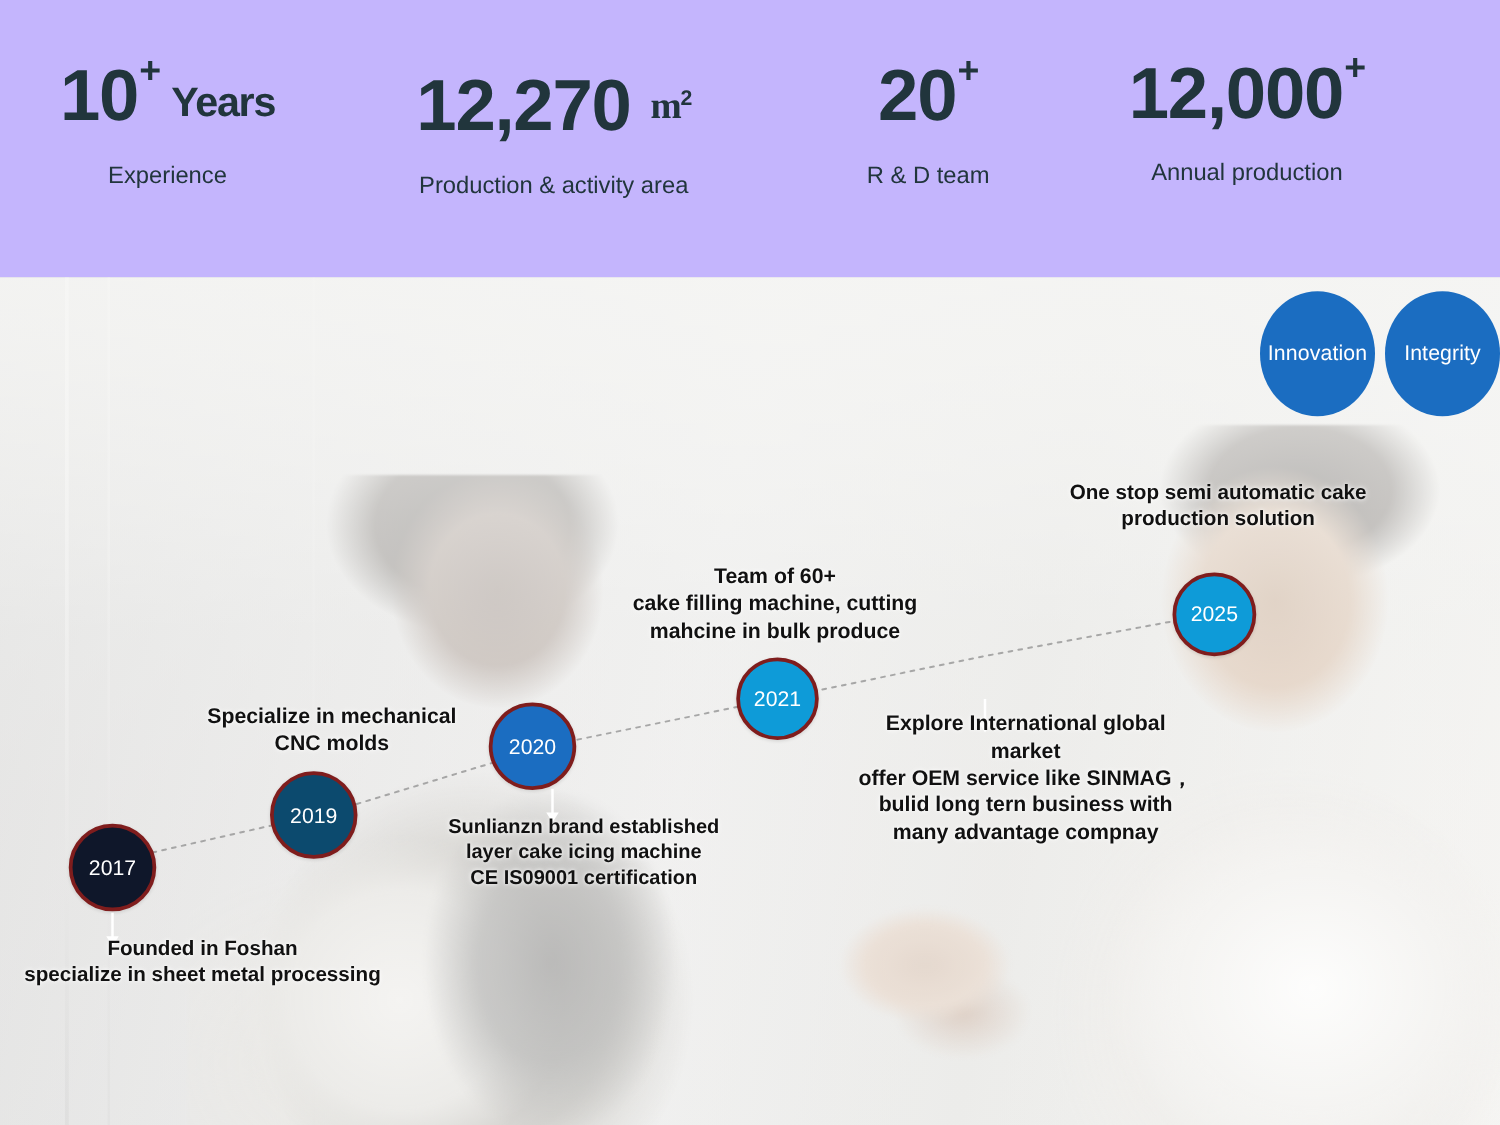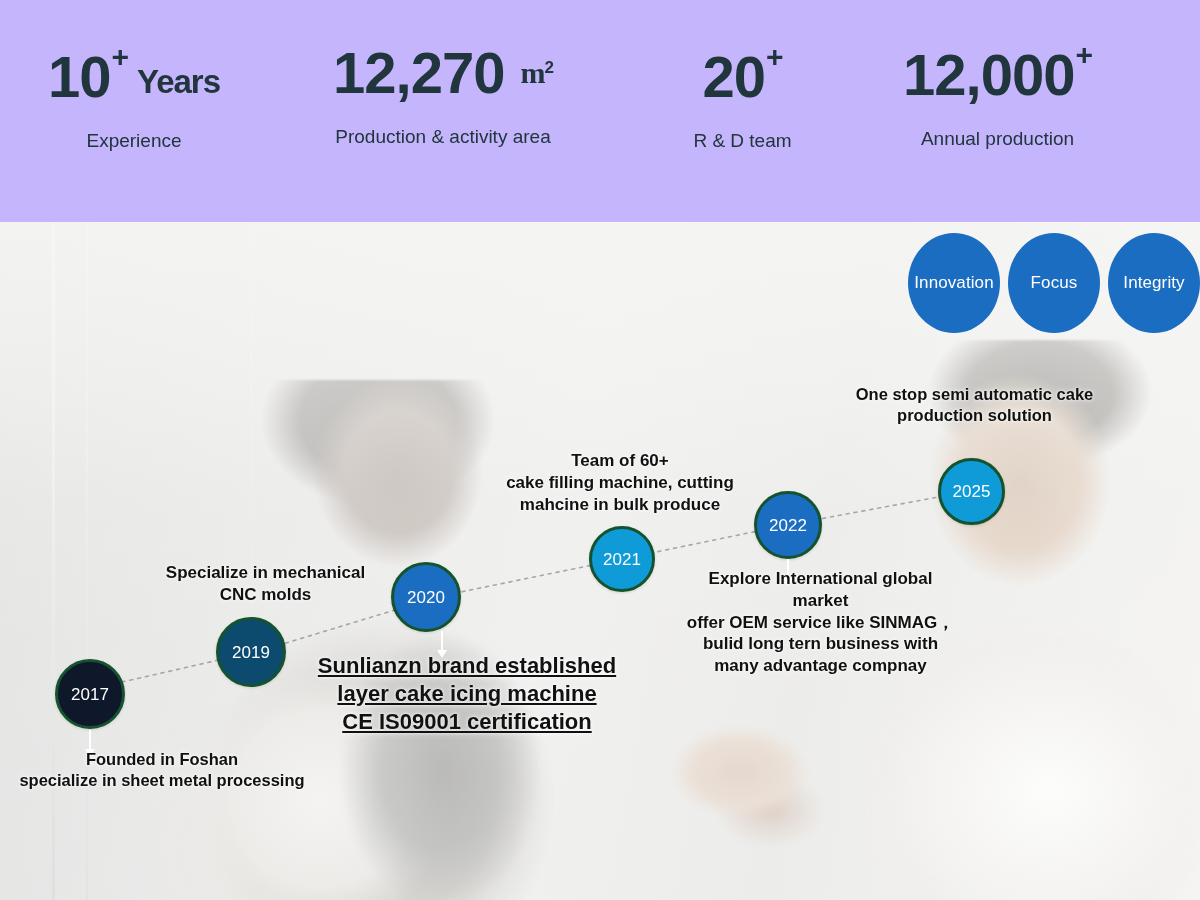--- a/index.html
+++ b/index.html
@@ -40,21 +40,21 @@
   .stat-suffix{
     font-size:33px;font-weight:700;line-height:1;
     margin-left:9px;position:relative;top:17px;
   }
   .stat-label{
     margin-top:24px;font-size:19px;font-weight:400;color:#21353c;
     white-space:nowrap;
   }
 
   #stat-0{left:20px;top:48px;width:228px;}
-  #stat-1{left:283px;top:44px;width:320px;}
+  #stat-1{left:283px;top:56px;width:320px;}
   #stat-2{left:640px;top:48px;width:205px;}
   #stat-3{left:865px;top:46px;width:265px;}
 
   
   .hero{
     position:absolute;left:0;top:222px;width:1200px;height:678px;
     overflow:hidden;
     background:#dedede;
     padding-left:20px;
   }
@@ -133,21 +133,21 @@
   }
 
   
   .timeline{position:absolute;inset:0;}
   .tl-line{position:absolute;left:0;top:0;width:1200px;height:678px;pointer-events:none;}
 
   .node{
     position:absolute;border-radius:50%;
     display:flex;align-items:center;justify-content:center;
     color:#ffffff;font-weight:400;
-    border:3px solid #14532d;
+    border:3px solid #7f1d1d;
     box-sizing:border-box;
     box-shadow:0 1px 3px rgba(0,0,0,.12);
   }
   .node span{line-height:1;}
 
   .tl-text{
     position:absolute;
     color:#111111;font-weight:700;
     text-align:center;
     line-height:1.28;
@@ -211,23 +211,20 @@
     <div class="hands"></div>
     <div class="man-right"></div>
     <div class="man-right-shirt"></div>
     <div class="veil"></div>
 
     <div class="value-bubbles">
       <div class="bubble">
         <span>Innovation</span>
       </div>
       <div class="bubble">
-        <span>Focus</span>
-      </div>
-      <div class="bubble">
         <span>Integrity</span>
       </div>
     </div>
 
     <div class="timeline">
 
       <svg class="tl-line" viewBox="0 0 1200 678">
         <polyline points="122,460 263,428 441,374 622,337 787,303 971,269" fill="none" stroke="#9a9a9a" stroke-width="1.6" stroke-dasharray="3 5" stroke-linecap="round" opacity="0.85"></polyline>
       </svg>
 
@@ -247,34 +244,31 @@
       <div class="tl-text" style="left:93px;top:340px;width:345px;font-size:17px;">Specialize in mechanical
 CNC molds</div>
 
       <div class="node" style="left:391px;top:340px;width:70px;height:70px;background:#1B6DC1;font-size:17px;">
         <span>2020</span>
       </div>
       <svg class="tl-arrow" style="left:435px;top:409px;" viewBox="0 0 14 30">
         <path d="M7 0 V22" stroke="#ffffff" stroke-width="2" fill="none"></path>
         <path d="M2 19 L7 27 L12 19 Z" fill="#ffffff"></path>
       </svg>
-      <div class="tl-text" style="left:312px;top:430px;width:310px;font-size:22px;text-decoration:underline;">Sunlianzn brand established
+      <div class="tl-text" style="left:312px;top:430px;width:310px;font-size:16px;">Sunlianzn brand established
 layer cake icing machine
 CE IS09001 certification</div>
 
       <div class="node" style="left:589px;top:304px;width:66px;height:66px;background:#0E9BD8;font-size:17px;">
         <span>2021</span>
       </div>
       <div class="tl-text" style="left:455px;top:228px;width:330px;font-size:17px;">Team of 60+
 cake filling machine, cutting
 mahcine in bulk produce</div>
 
-      <div class="node" style="left:754px;top:269px;width:68px;height:68px;background:#1B6DC1;font-size:17px;">
-        <span>2022</span>
-      </div>
       <svg class="tl-arrow" style="left:781px;top:337px;" viewBox="0 0 14 30">
         <path d="M7 0 V22" stroke="#ffffff" stroke-width="2" fill="none"></path>
         <path d="M2 19 L7 27 L12 19 Z" fill="#ffffff"></path>
       </svg>
       <div class="tl-text" style="left:668px;top:346px;width:305px;font-size:17px;">Explore International global
 market
 offer OEM service like SINMAG，
 bulid long tern business with
 many advantage compnay</div>
 

